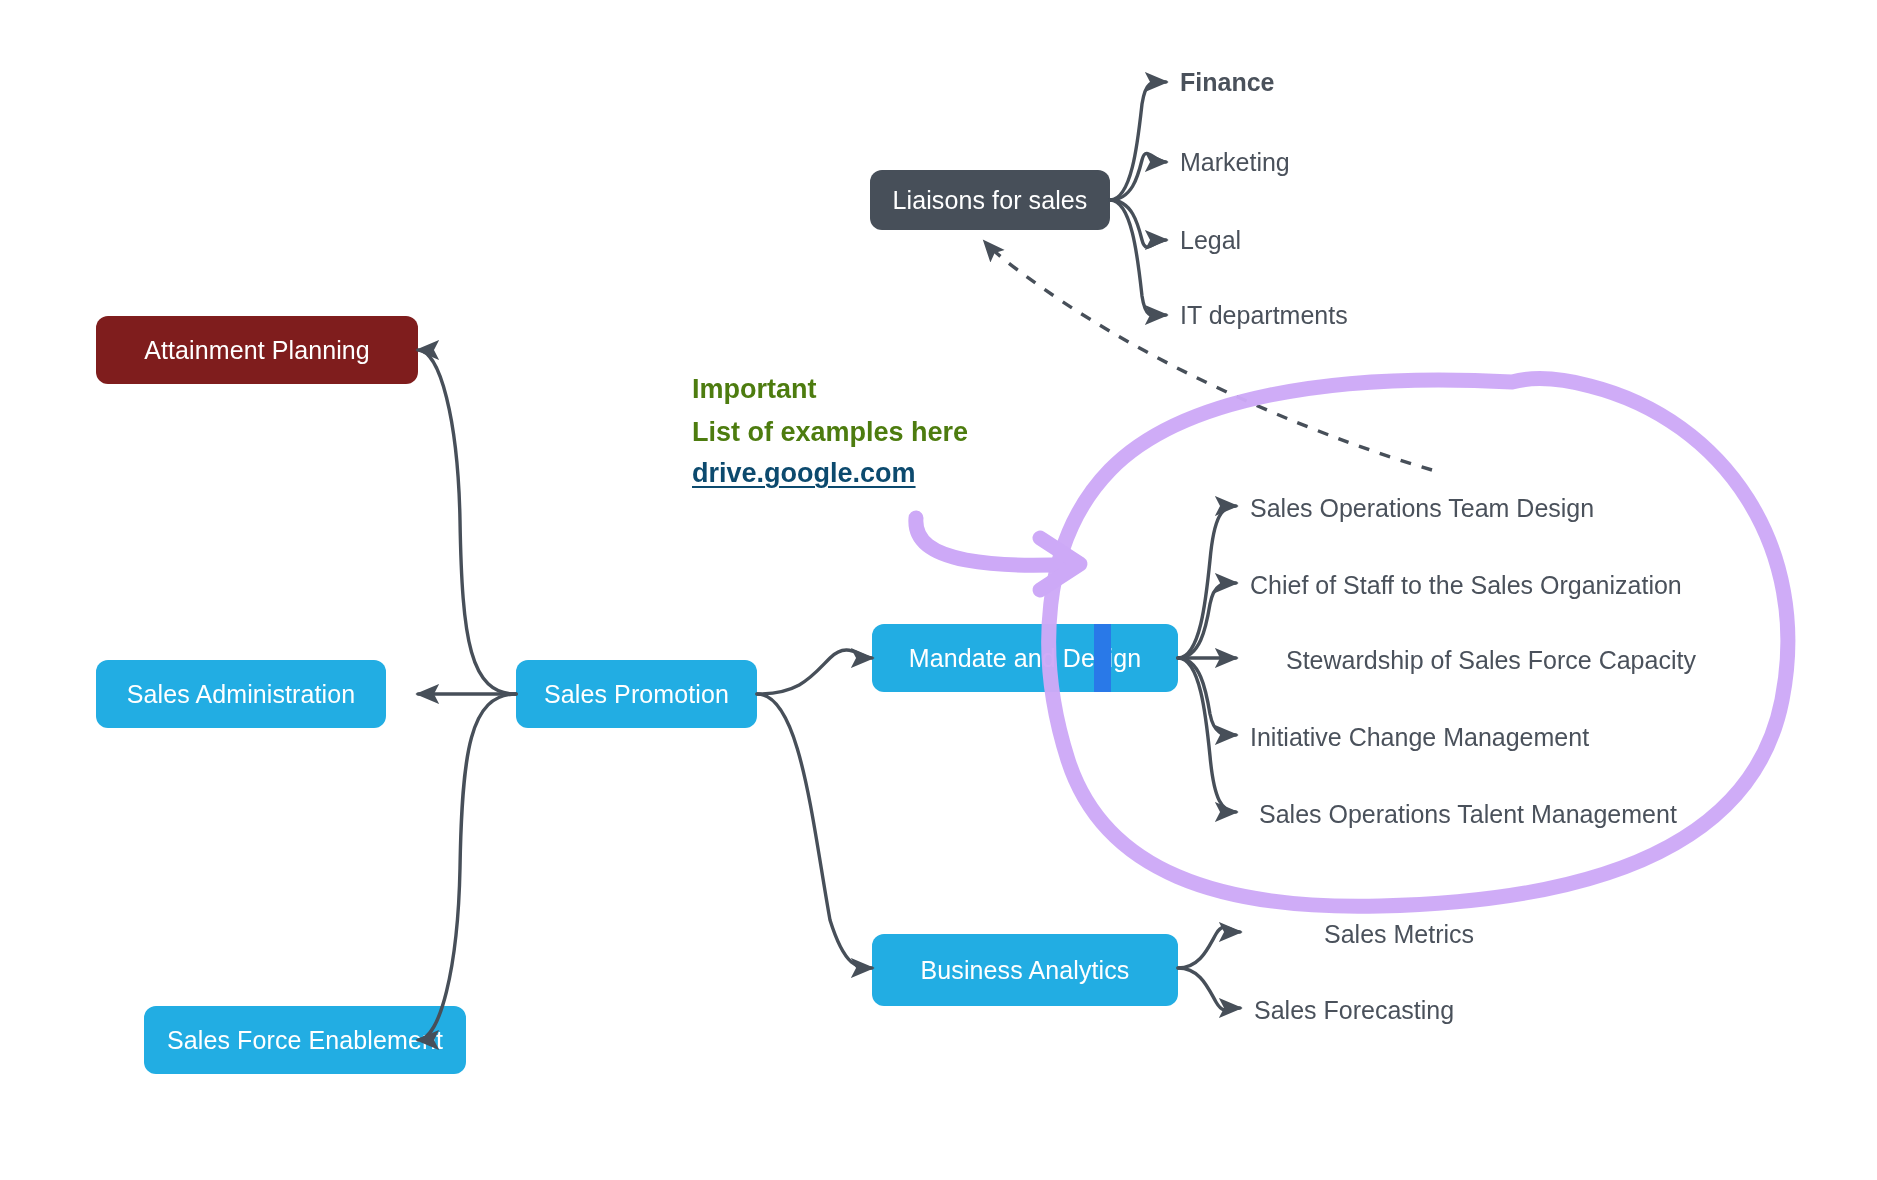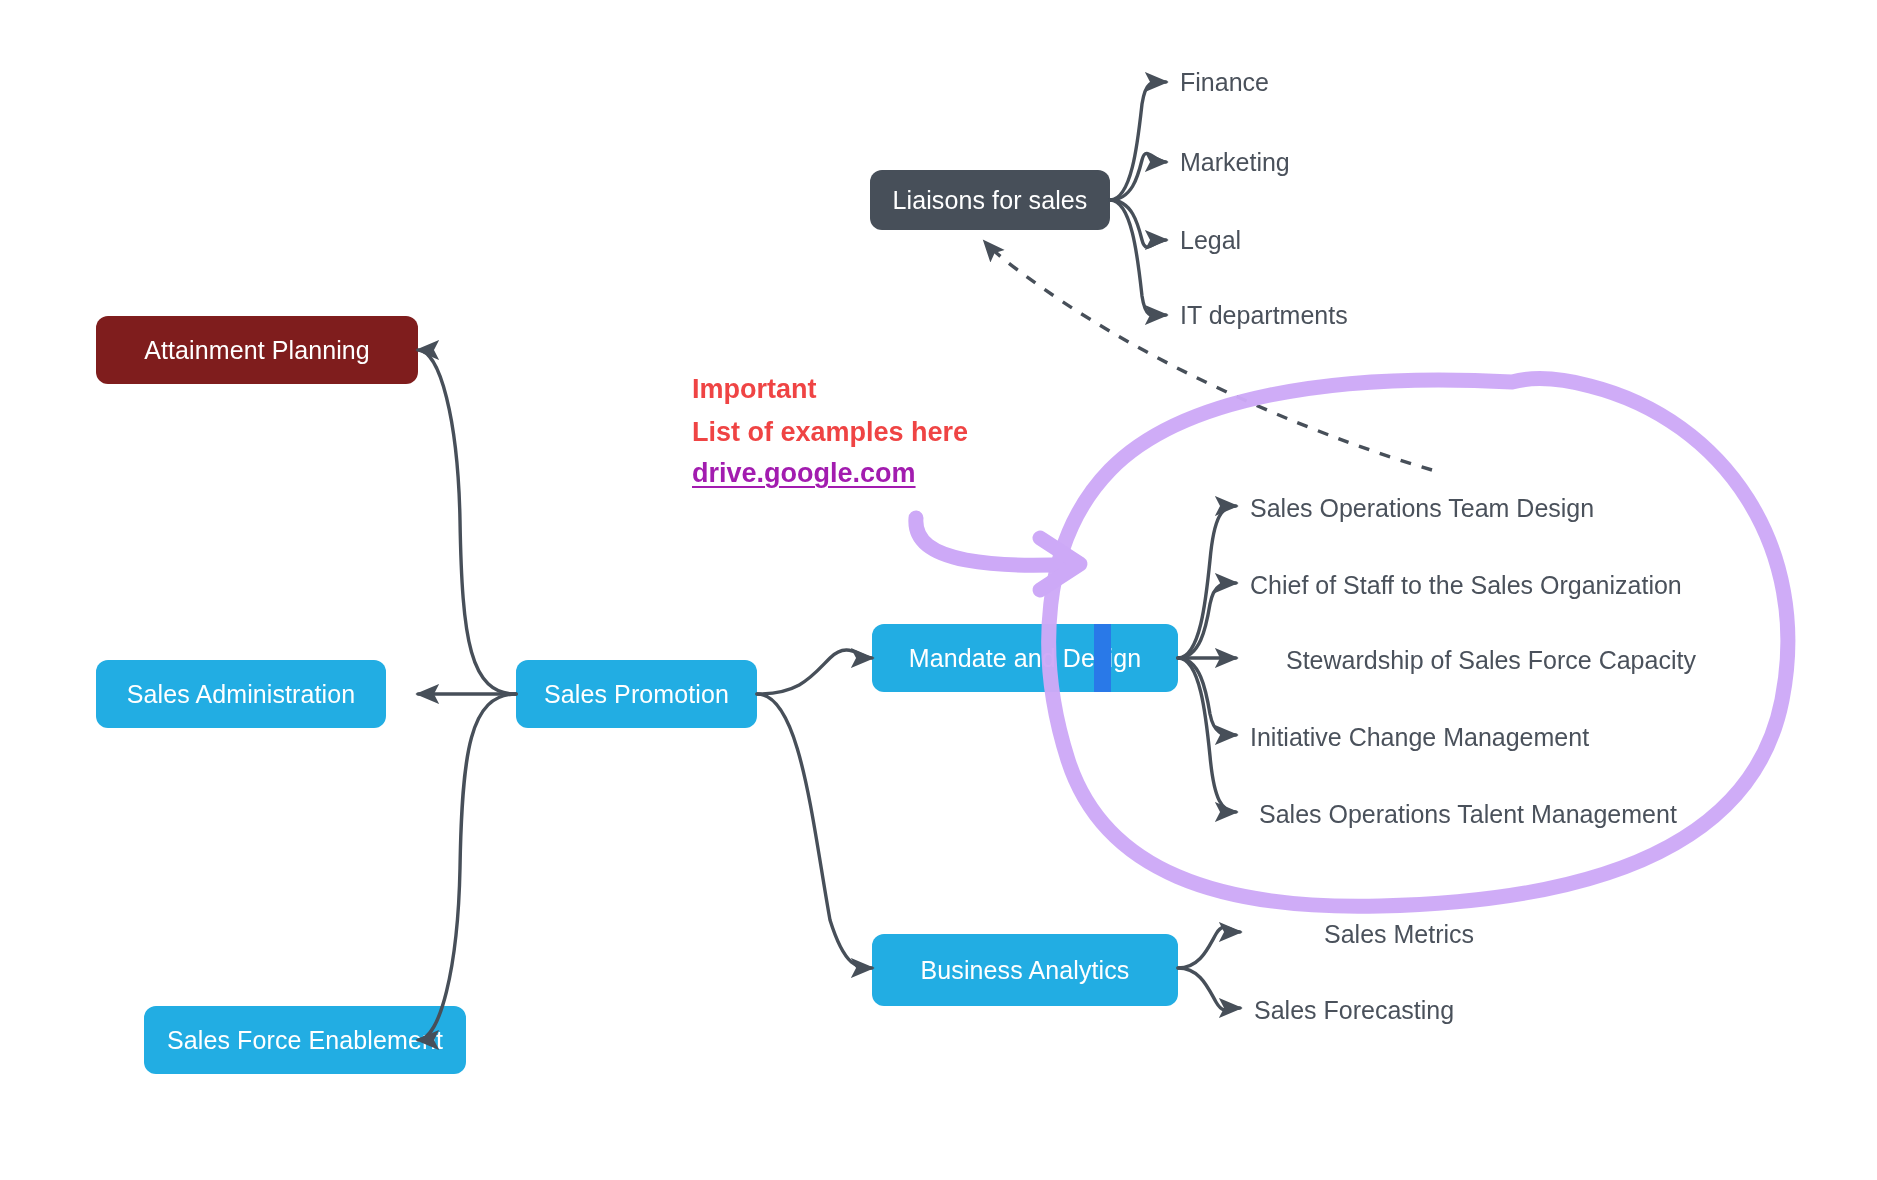--- a/index.html
+++ b/index.html
@@ -54,29 +54,29 @@
     font-weight: 400;
     white-space: nowrap;
     line-height: 1;
   }
 
   
   .note {
     position: absolute;
     font-size: 27px;
     font-weight: bold;
-    color: #ef4444;
+    color: #4d7c0f;
     white-space: nowrap;
     line-height: 1.33;
   }
   .note-link {
     position: absolute;
     font-size: 27px;
     font-weight: bold;
-    color: #a21caf;
+    color: #0c4a6e;
     text-decoration: underline;
     text-decoration-thickness: 2px;
     text-underline-offset: 4px;
     white-space: nowrap;
     cursor: pointer;
   }
 </style>
 </head>
 <body>
 
@@ -175,21 +175,21 @@
 
     <div class="leaf" style="left:1250px; top:496px;">Sales Operations Team Design</div>
     <div class="leaf" style="left:1250px; top:573px;">Chief of Staff to the Sales Organization</div>
     <div class="leaf" style="left:1286px; top:648px;">Stewardship of Sales Force Capacity</div>
     <div class="leaf" style="left:1250px; top:725px;">Initiative Change Management</div>
     <div class="leaf" style="left:1250px; top:802px;margin-left:9px;">Sales Operations Talent Management</div>
 
     <div class="leaf" style="left:1324px; top:922px;">Sales Metrics</div>
     <div class="leaf" style="left:1254px; top:998px;">Sales Forecasting</div>
 
-    <div class="leaf" style="left:1180px; top:70px;">Finance</div>
+    <div class="leaf" style="left:1180px; top:70px;font-weight:bold;">Finance</div>
     <div class="leaf" style="left:1180px; top:150px;">Marketing</div>
     <div class="leaf" style="left:1180px; top:228px;">Legal</div>
     <div class="leaf" style="left:1180px; top:303px;">IT departments</div>
 
   </div>
 
   <div class="layer-over">
     <div class="note" style="left:692px; top:372px;">Important</div>
     <div class="note" style="left:692px; top:415px;">List of examples here</div>
     <div class="note-link" style="left:692px; top:458px;">drive.google.com</div>

